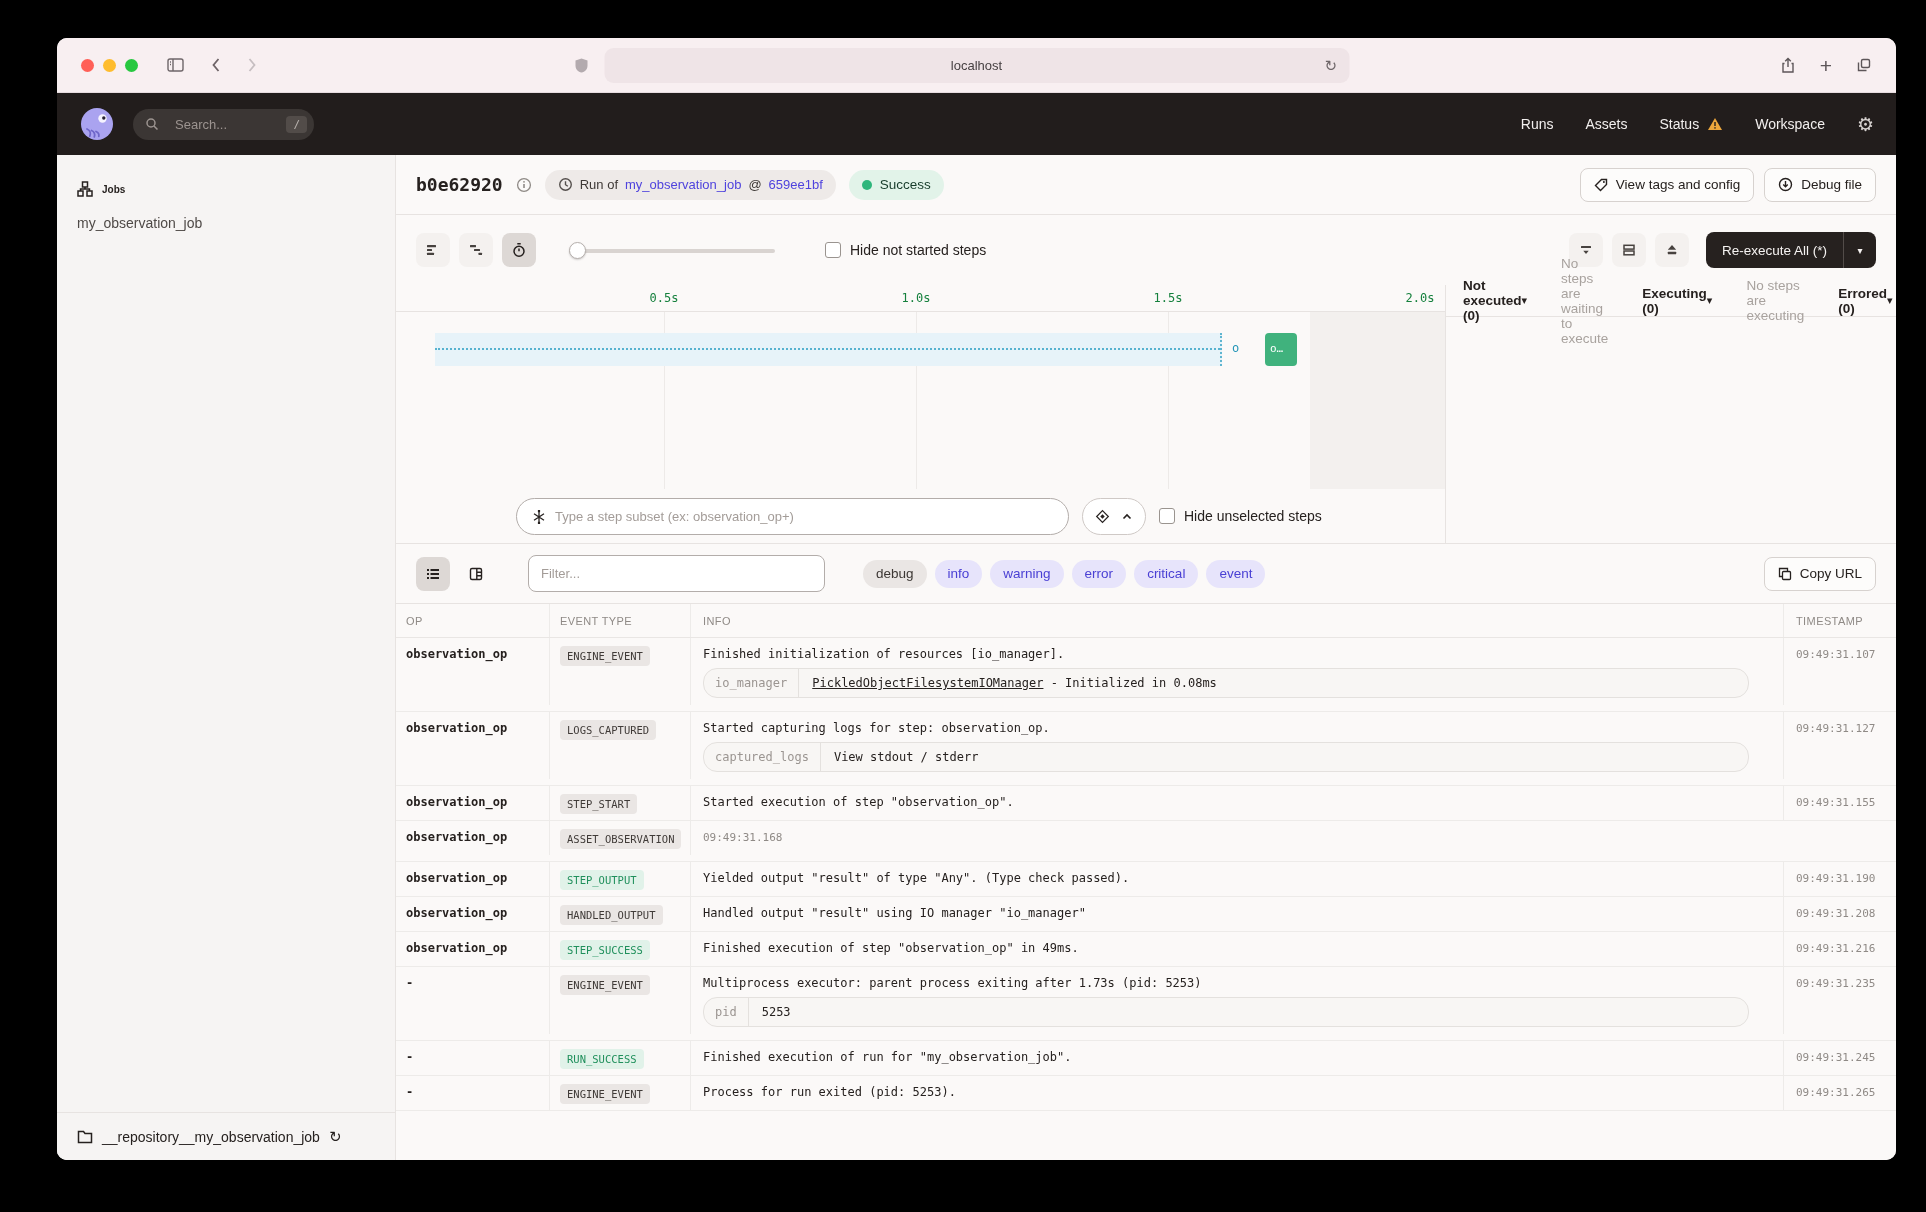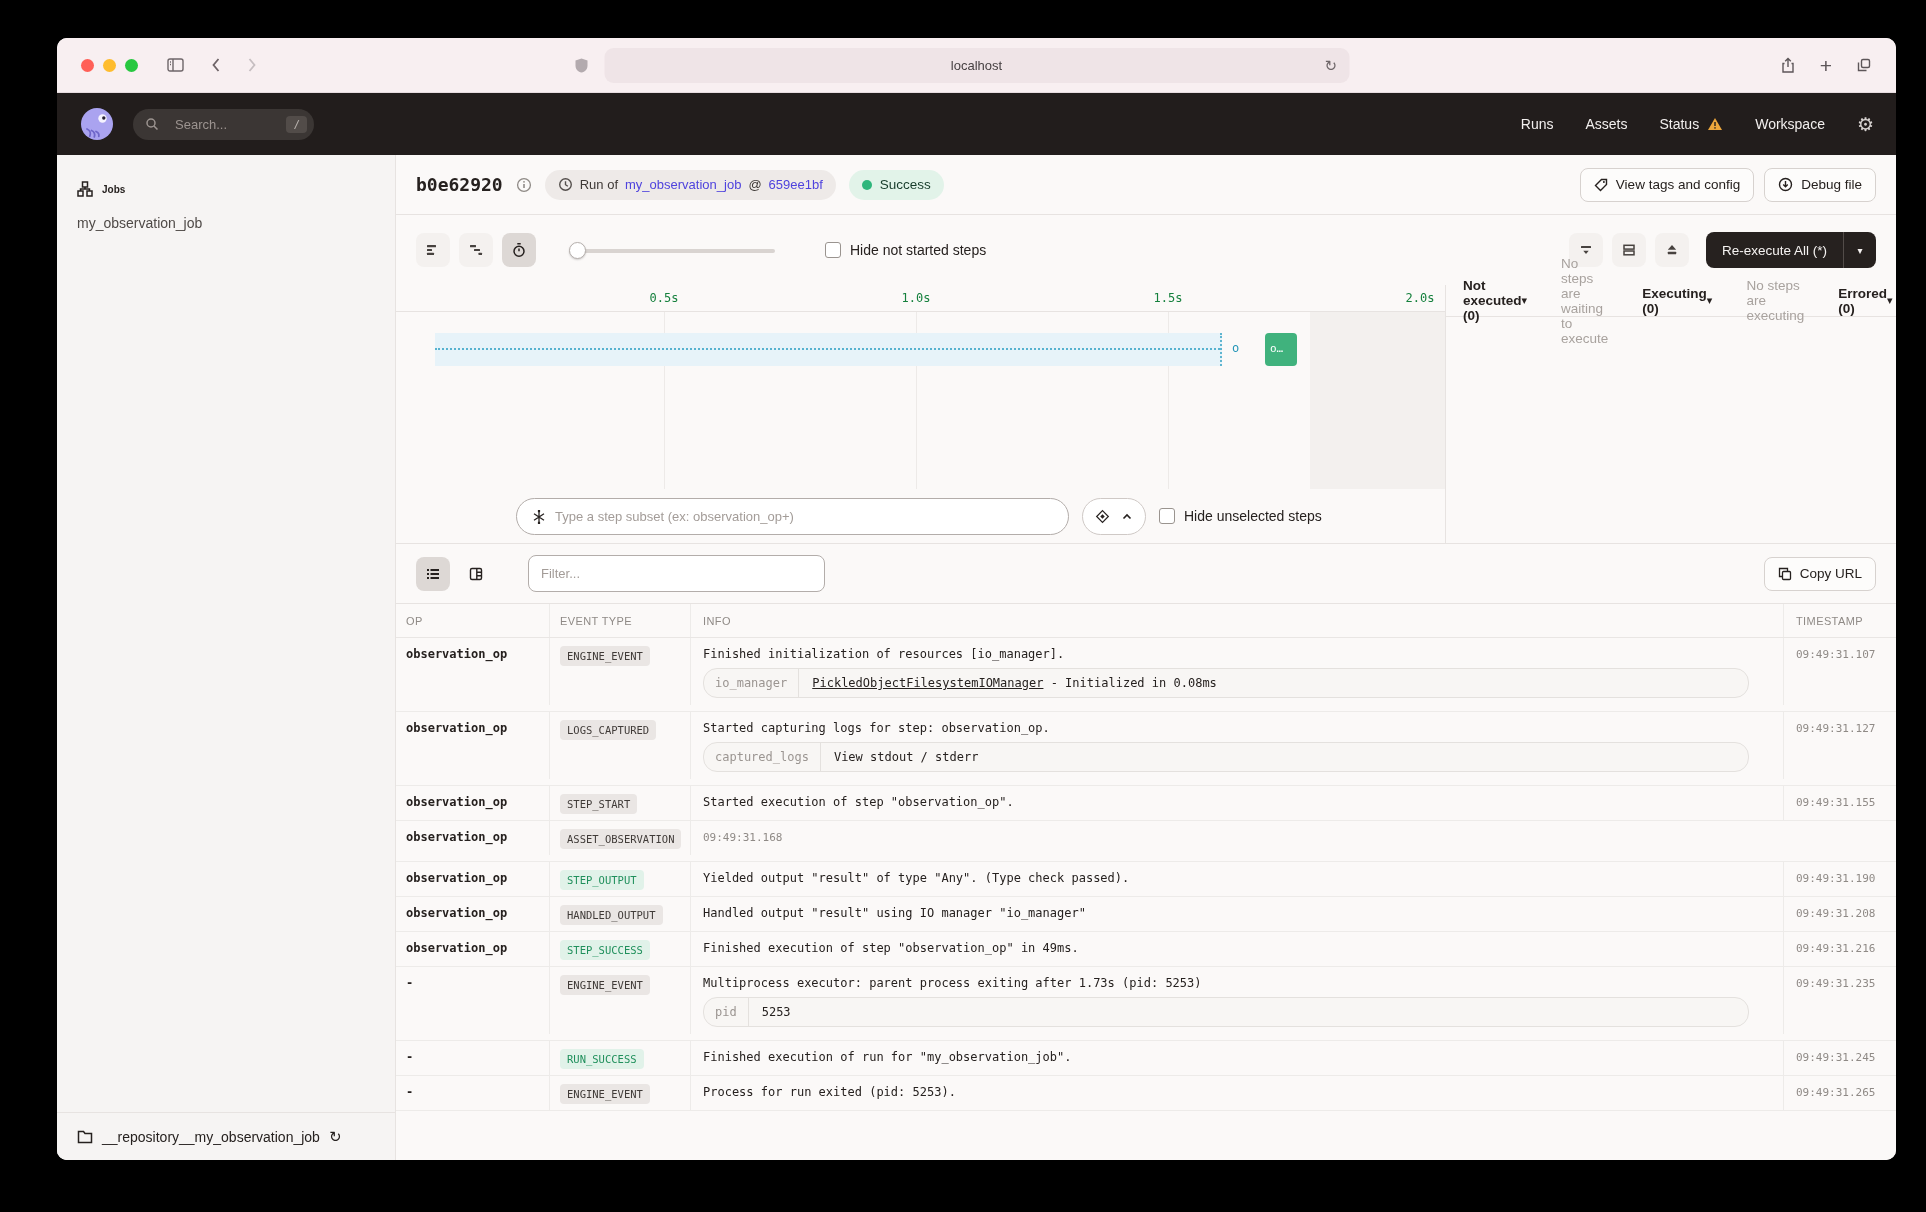--- a/index.html
+++ b/index.html
@@ -431,20 +431,28 @@
         </div>
         <div class="icon-btn" style="background:transparent">
           <svg width="16" height="16" viewBox="0 0 16 16" fill="none" stroke="#26211f" stroke-width="1.4">
               <rect x="2.5" y="2.5" width="11" height="11" rx="1.5"></rect>
               <path d="M8.8 2.5v11M8.8 6.2h4.7M8.8 9.8h4.7"></path>
             </svg>
         </div>
         <div class="filter-input">
           <input value="" placeholder="Filter..." style="">
         </div>
+        <div class="levels">
+          <span class="lvl off">debug</span>
+          <span class="lvl">info</span>
+          <span class="lvl">warning</span>
+          <span class="lvl">error</span>
+          <span class="lvl">critical</span>
+          <span class="lvl">event</span>
+        </div>
         <div class="btn" style="margin-left:auto">
           <span>
             <svg width="14" height="14" viewBox="0 0 14 14" fill="none" stroke="#26211f" stroke-width="1.3">
                 <rect x="4.5" y="4.5" width="8" height="8" rx="1"></rect>
                 <path d="M9.5 4.5V1.5h-8v8h3"></path>
               </svg>
           </span>
           <span>Copy URL</span>
         </div>
       </div>

